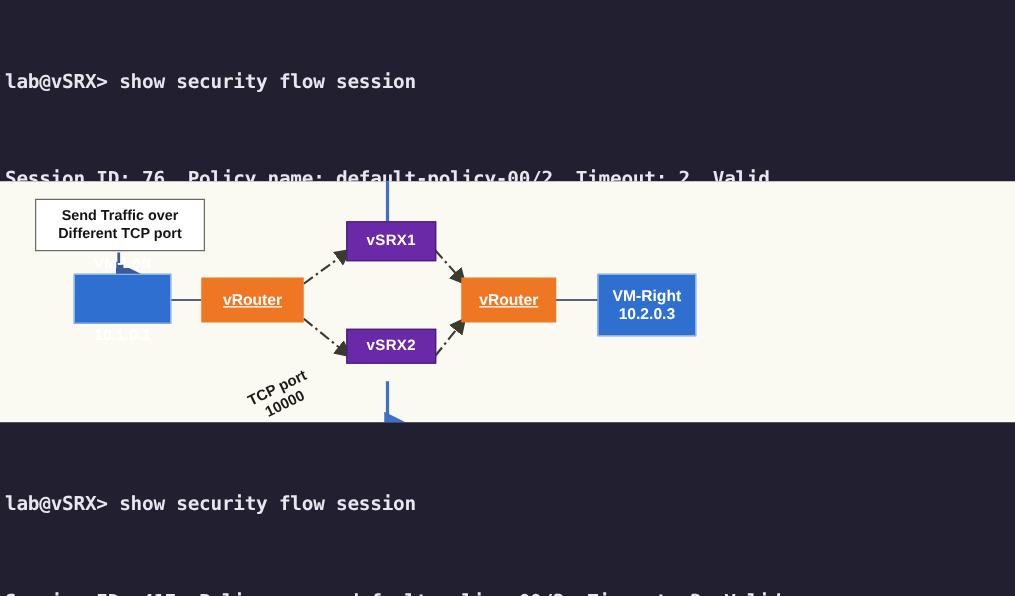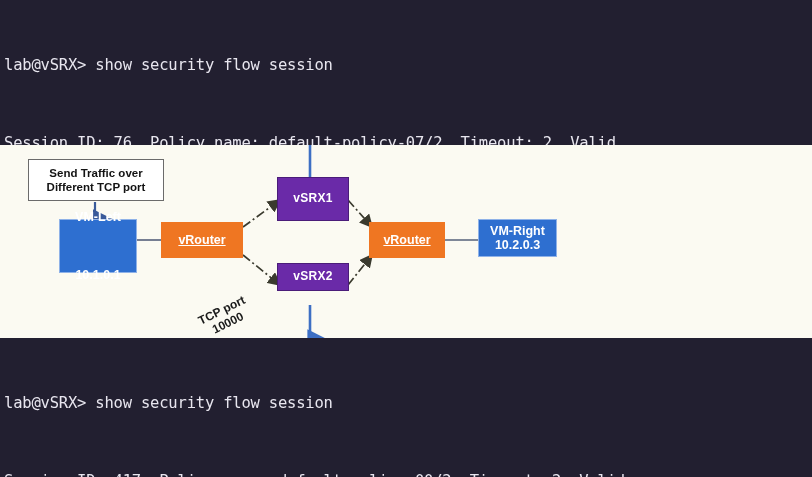--- a/index.html
+++ b/index.html
@@ -16,20 +16,21 @@
   .term{
     position:absolute;left:0;width:812px;
     background:#221f30;
     color:#e8e6ef;
     font-family:"DejaVu Sans Mono", monospace;
     font-size:15.5px;
     line-height:26px;
     letter-spacing:-0.2px;
     white-space:pre;
     overflow:hidden;
+    font-weight:bold;
   }
   #term-top{top:0;height:145px;}
   #term-bottom{top:338px;height:139px;}
   .term .line{padding-left:4px;height:26px;}
 
   
   #diagram{
     position:absolute;left:0;top:145px;width:812px;height:193px;
     background:#fbfaf2;
   }
@@ -78,21 +79,21 @@
   #lbl-10000{left:196px;top:170px;transform:rotate(-26deg);transform-origin:left top;}
   #lbl-10001{left:196px;top:272px;transform:rotate(26deg);transform-origin:left top;}
 </style>
 </head>
 <body>
 
 <div class="page">
 
   <div class="term" id="term-top">
     <div class="line">lab@vSRX&gt; show security flow session</div>
-    <div class="line">Session ID: 76, Policy name: default-policy-07/2, Timeout: 2, Valid</div>
+    <div class="line">Session ID: 76, Policy name: default-policy-00/2, Timeout: 2, Valid</div>
     
     
     
     
   </div>
 
   <div id="diagram">
 
     <svg width="812" height="193">
       <defs>
@@ -125,42 +126,42 @@
 
       <line x1="348" y1="55" x2="372" y2="82" stroke="#3a3a2e" stroke-width="1.7" stroke-dasharray="9 3 2 3" marker-end="url(#dotArrR)"></line>
       <line x1="348" y1="140" x2="372" y2="110" stroke="#3a3a2e" stroke-width="1.7" stroke-dasharray="9 3 2 3" marker-end="url(#dotArrR)"></line>
     </svg>
 
     <div class="callout" id="callout" style="left:28px;top:14px;width:136px;height:42px;">
       <span>Send Traffic over</span>
       <span>Different TCP port</span>
     </div>
 
-    <div class="node vm" style="left:59px;top:74px;width:78px;height:54px;gap:43px;">
+    <div class="node vm" style="left:59px;top:74px;width:78px;height:40px;gap:43px;">
       <span>VM-Left</span>
       <span>10.1.0.1</span>
     </div>
 
     <div class="node vrouter" style="left:161px;top:77px;width:82px;height:36px;">
       <span class="u">vRouter</span>
     </div>
 
-    <div class="node vsrx" style="left:277px;top:32px;width:72px;height:44px;">
+    <div class="node vsrx" style="left:277px;top:32px;width:72px;height:32px;">
       <span>vSRX1</span>
     </div>
 
     <div class="node vsrx" style="left:277px;top:118px;width:72px;height:28px;">
       <span>vSRX2</span>
     </div>
 
     <div class="node vrouter" style="left:369px;top:77px;width:76px;height:36px;">
       <span class="u">vRouter</span>
     </div>
 
-    <div class="node vm" style="left:478px;top:74px;width:79px;height:38px;">
+    <div class="node vm" style="left:478px;top:74px;width:79px;height:50px;">
       <span>VM-Right</span>
       <span>10.2.0.3</span>
     </div>
 
     <div class="portlbl" id="lbl-10000">
       <div>TCP port</div>
       <div>10000</div>
     </div>
 
     <div class="portlbl" id="lbl-10001">

